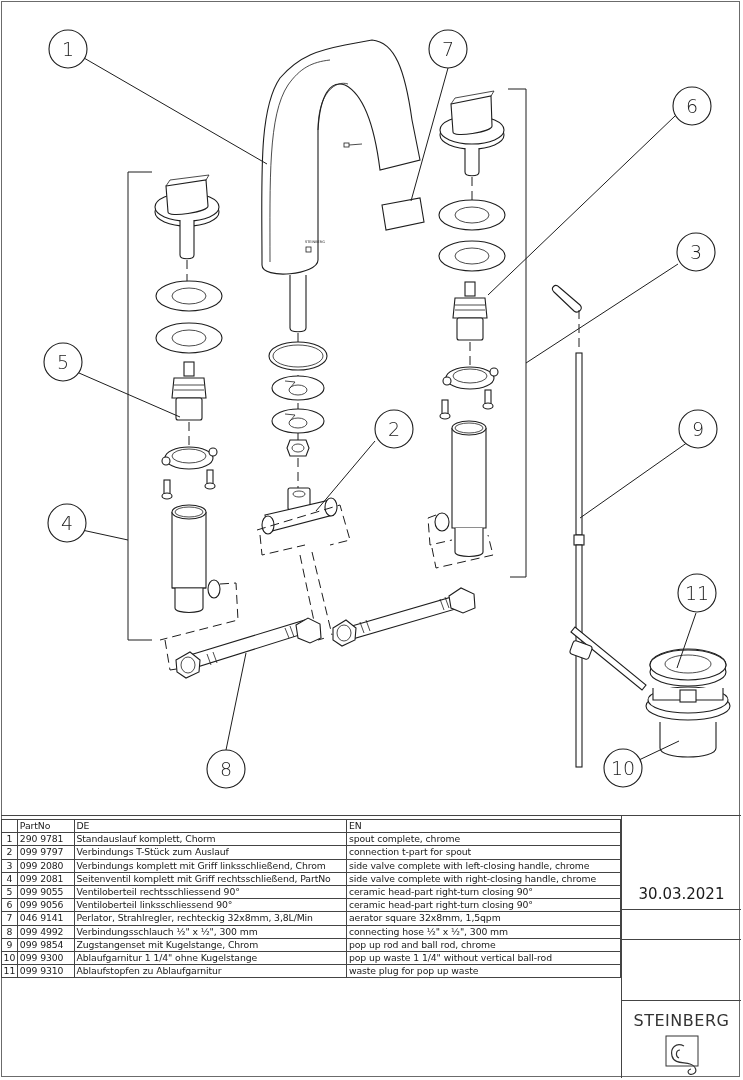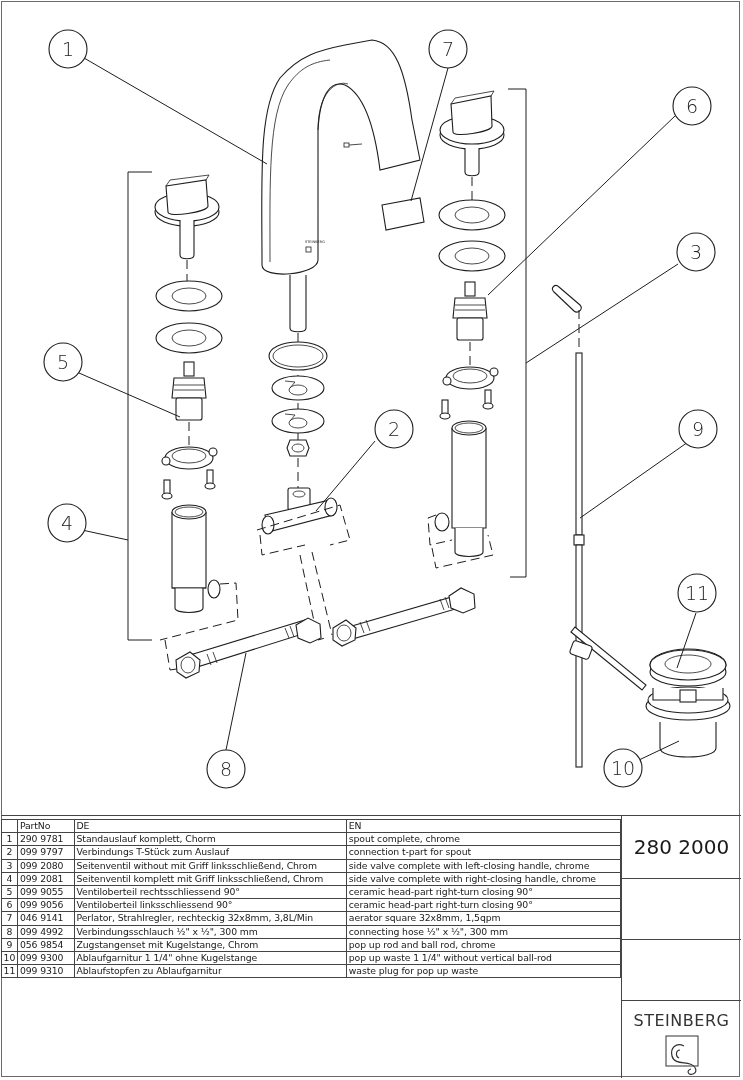--- a/index.html
+++ b/index.html
@@ -290,27 +290,27 @@
         </tr>
       <tr>
           <td class="num">2</td>
           <td class="pn">099 9797</td>
           <td class="de">Verbindungs T-Stück zum Auslauf</td>
           <td class="en">connection t-part for spout</td>
         </tr>
       <tr>
           <td class="num">3</td>
           <td class="pn">099 2080</td>
-          <td class="de">Seitenventil without mit Griff linksschließend, Chrom</td>
+          <td class="de">Verbindungs komplett mit Griff linksschließend, Chrom</td>
           <td class="en">side valve complete with left-closing handle, chrome</td>
         </tr>
       <tr>
           <td class="num">4</td>
           <td class="pn">099 2081</td>
-          <td class="de">Seitenventil komplett mit Griff linksschließend, Chrom</td>
+          <td class="de">Seitenventil komplett mit Griff rechtsschließend, PartNo</td>
           <td class="en">side valve complete with right-closing handle, chrome</td>
         </tr>
       <tr>
           <td class="num">5</td>
           <td class="pn">099 9055</td>
           <td class="de">Ventiloberteil rechtsschliessend 90°</td>
           <td class="en">ceramic head-part right-turn closing 90°</td>
         </tr>
       <tr>
           <td class="num">6</td>
@@ -325,42 +325,42 @@
           <td class="en">aerator square 32x8mm, 1,5qpm</td>
         </tr>
       <tr>
           <td class="num">8</td>
           <td class="pn">099 4992</td>
           <td class="de">Verbindungsschlauch  ½" x  ½", 300 mm</td>
           <td class="en">connecting hose ½" x  ½", 300 mm</td>
         </tr>
       <tr>
           <td class="num">9</td>
-          <td class="pn">056 9854</td>
+          <td class="pn">099 9854</td>
           <td class="de">Zugstangenset mit Kugelstange, Chrom</td>
           <td class="en">pop up rod and ball rod, chrome</td>
         </tr>
       <tr>
           <td class="num">10</td>
           <td class="pn">099 9300</td>
           <td class="de">Ablaufgarnitur 1 1/4" ohne Kugelstange</td>
           <td class="en">pop up waste 1 1/4" without vertical ball-rod</td>
         </tr>
       <tr>
           <td class="num">11</td>
           <td class="pn">099 9310</td>
           <td class="de">Ablaufstopfen zu Ablaufgarnitur</td>
           <td class="en">waste plug for pop up waste</td>
         </tr>
     </tbody>
   </table>
 </div>
 
 <div class="title-block">
-  <div class="tb-cell tb-docno">280 2000</div>
+  <div class="tb-cell tb-date">30.03.2021</div>
   <div class="tb-cell tb-empty1"></div>
   <div class="tb-cell tb-empty2"></div>
   <div class="tb-cell tb-brand">
     <div class="brand-name">STEINBERG</div>
     <svg class="brand-logo" viewBox="0 0 44 42">
       <rect x="6" y="2" width="32" height="30" fill="none" stroke="#333" stroke-width="1"></rect>
       <path d="M24,12 C16,8 10,14 12,22 C14,30 24,28 30,30 C36,32 38,38 33,40 C28,42 26,36 31,35" fill="none" stroke="#333" stroke-width="1.2"></path>
       <path d="M20,16 C16,16 15,22 19,24" fill="none" stroke="#333" stroke-width="1.2"></path>
     </svg>
   </div>

